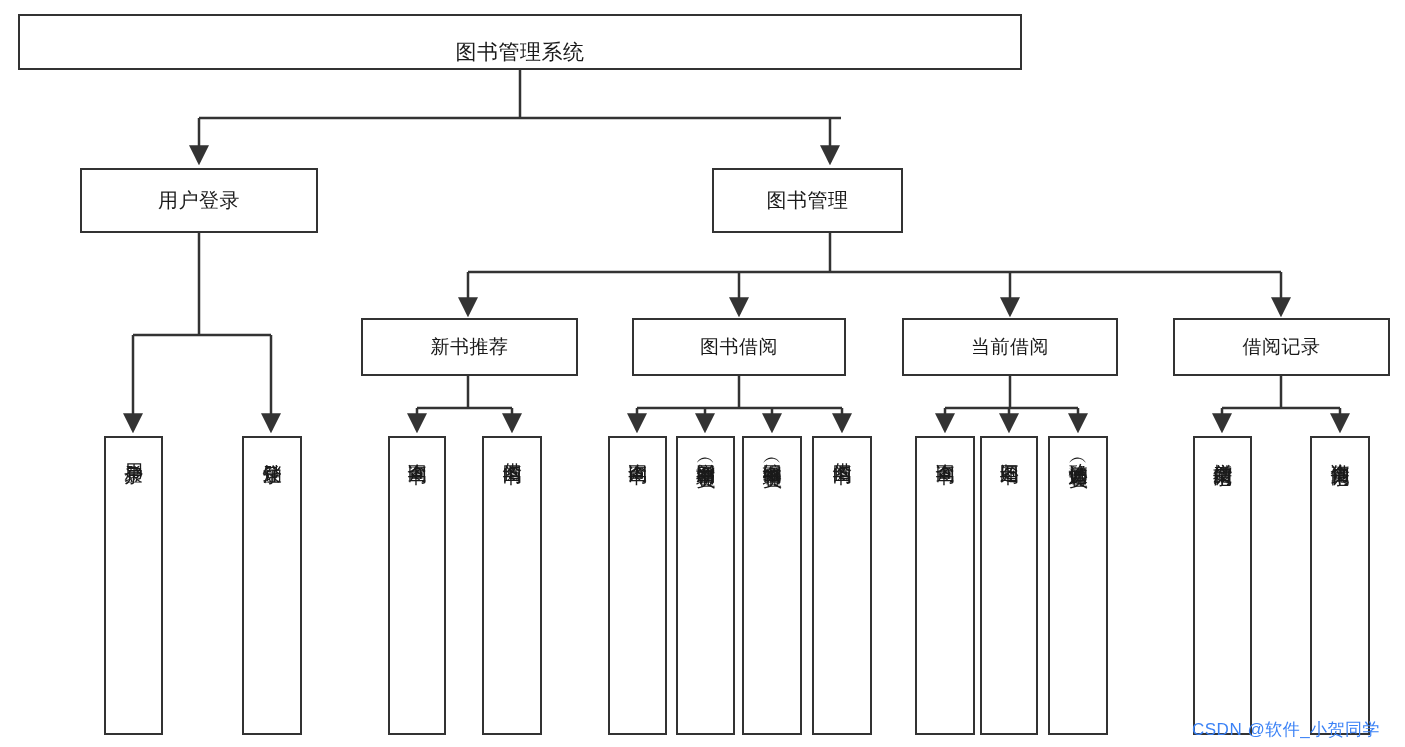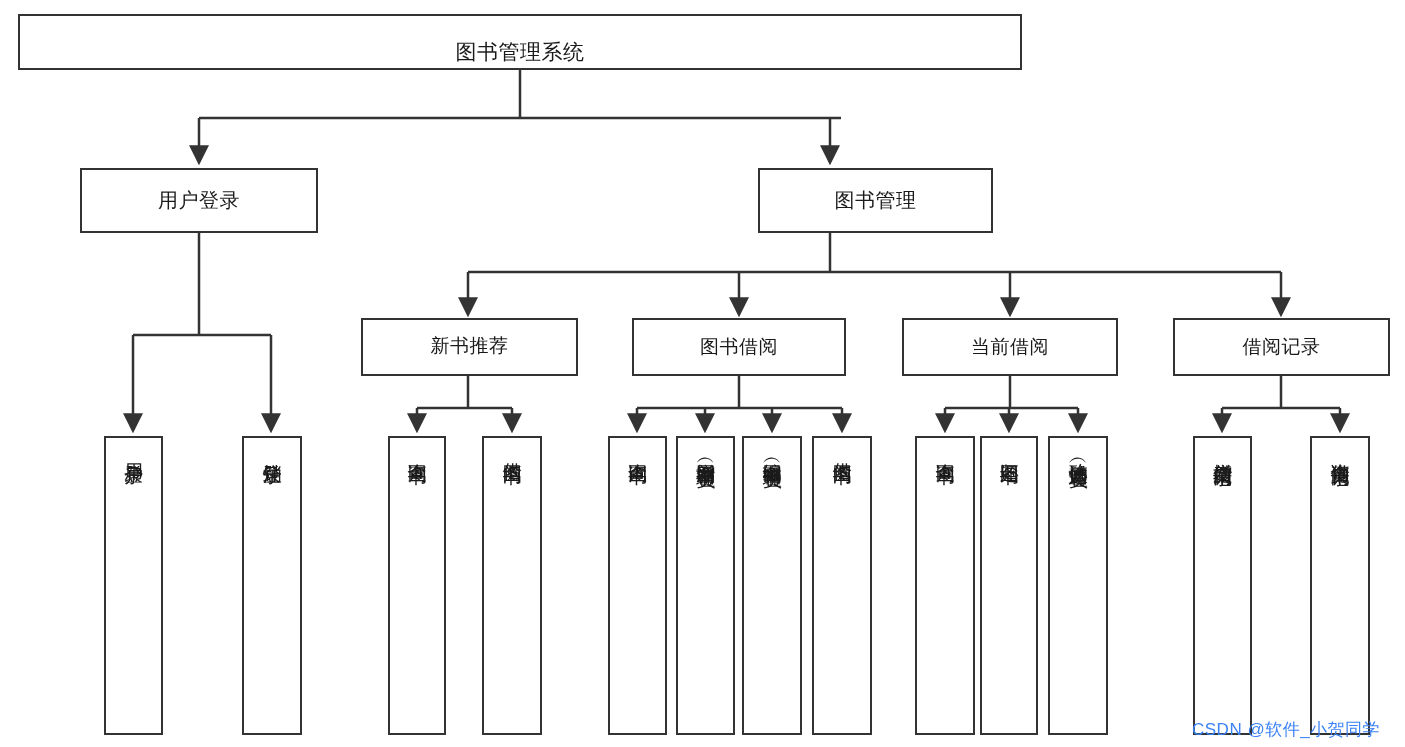--- a/index.html
+++ b/index.html
@@ -119,25 +119,25 @@
     </g>
   </svg>
 
   <div class="node root" style="left:18px; top:14px; width:1004px; height:56px;">
     <span class="lbl">图书管理系统</span>
   </div>
 
   <div class="node lvl2" style="left:80px; top:168px; width:238px; height:65px;">
     <span class="lbl">用户登录</span>
   </div>
-  <div class="node lvl2" style="left:712px; top:168px; width:235px; height:65px;margin-left:46px;">
+  <div class="node lvl2" style="left:712px; top:168px; width:191px; height:65px;">
     <span class="lbl">图书管理</span>
   </div>
 
-  <div class="node lvl3" style="left:361px; top:318px; width:217px; height:58px;font-family:Liberation Mono, monospace;">
+  <div class="node lvl3" style="left:361px; top:318px; width:217px; height:58px;">
     <span class="lbl">新书推荐</span>
   </div>
   <div class="node lvl3" style="left:902px; top:318px; width:216px; height:58px;">
     <span class="lbl">当前借阅</span>
   </div>
   <div class="node lvl3" style="left:632px; top:318px; width:214px; height:58px;">
     <span class="lbl">图书借阅</span>
   </div>
   <div class="node lvl3" style="left:1173px; top:318px; width:217px; height:58px;">
     <span class="lbl">借阅记录</span>

